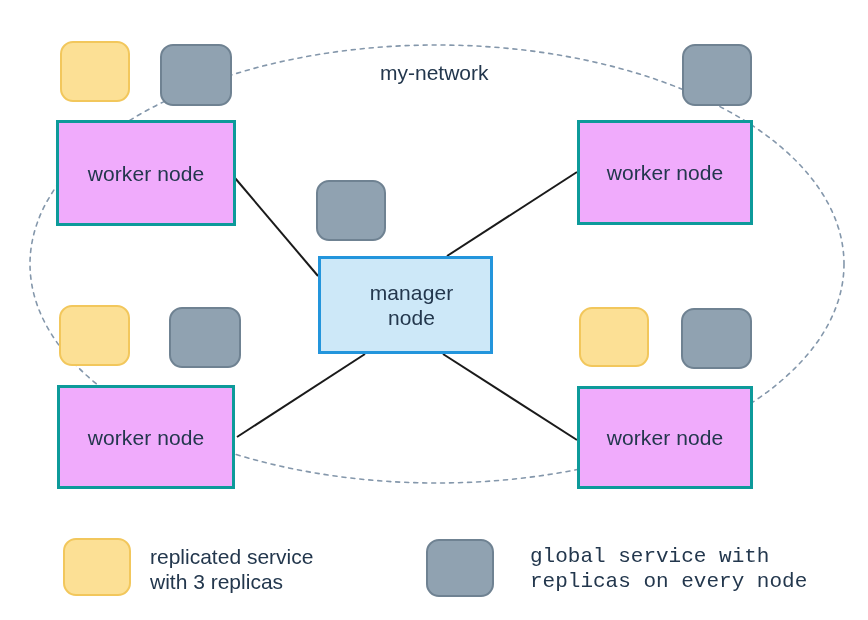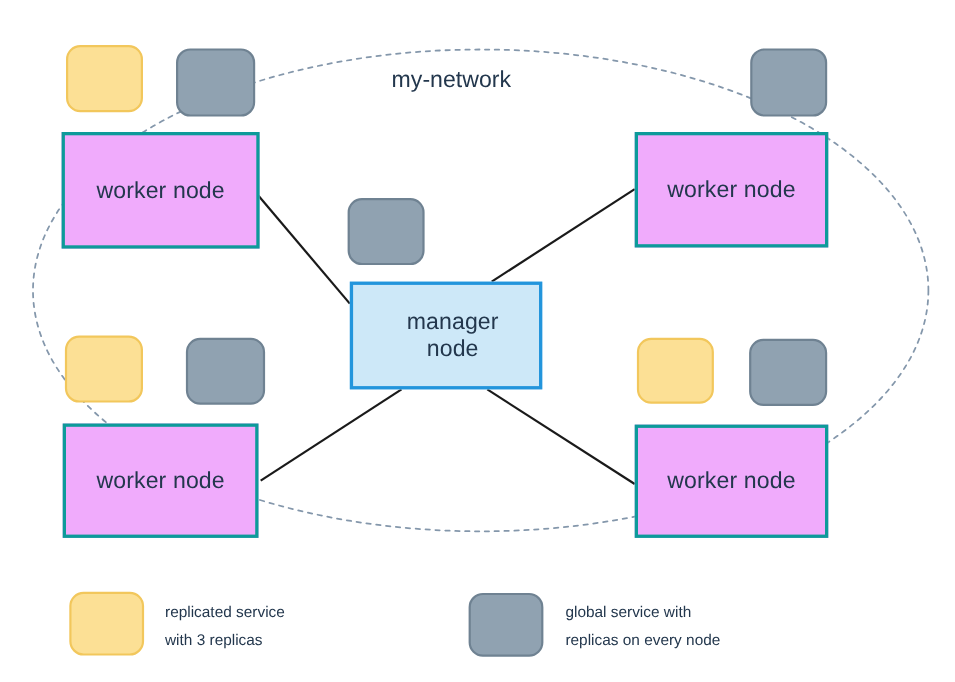--- a/index.html
+++ b/index.html
@@ -66,21 +66,21 @@
   .legend-swatch {
     position: absolute;
     box-sizing: border-box;
     border-radius: 13px;
     width: 68px;
     height: 58px;
   }
   .legend-text {
     position: absolute;
     color: #23374d;
-    font-size: 14px;
+    font-size: 21px;
     line-height: 25px;
     white-space: pre-line;
   }
 </style>
 </head>
 <body>
 
 <div id="canvas">
 
   <svg class="layer" viewBox="0 0 868 620" xmlns="http://www.w3.org/2000/svg">
@@ -115,24 +115,24 @@
       <div class="svc svc-replicated" style="left: 60px; top: 41px; width: 70px; height: 61px;"></div>
       <div class="svc svc-global" style="left: 160px; top: 44px; width: 72px; height: 62px;"></div>
       <div class="svc svc-global" style="left: 682px; top: 44px; width: 70px; height: 62px;"></div>
       <div class="svc svc-global" style="left: 316px; top: 180px; width: 70px; height: 61px;"></div>
       <div class="svc svc-replicated" style="left: 59px; top: 305px; width: 71px; height: 61px;"></div>
       <div class="svc svc-global" style="left: 169px; top: 307px; width: 72px; height: 61px;"></div>
       <div class="svc svc-replicated" style="left: 579px; top: 307px; width: 70px; height: 60px;"></div>
       <div class="svc svc-global" style="left: 681px; top: 308px; width: 71px; height: 61px;"></div>
     </div>
 
-  <div class="net-label" style="left: 356px; top: 60px;">my-network</div>
+  <div class="net-label" style="left: 380px; top: 60px;">my-network</div>
 
   <div id="legend-layer">
       <div class="legend-swatch svc-replicated" style="left: 63px; top: 538px;"></div>
       <div class="legend-text" style="left: 150px; top: 544px;">replicated service
 with 3 replicas</div>
       <div class="legend-swatch svc-global" style="left: 426px; top: 539px;"></div>
-      <div class="legend-text" style="left: 514px; top: 544px;">global service with
+      <div class="legend-text" style="left: 530px; top: 544px; font-family: Liberation Mono, monospace;">global service with
 replicas on every node</div>
     </div>
 
 </div>
 
 </body></html>

